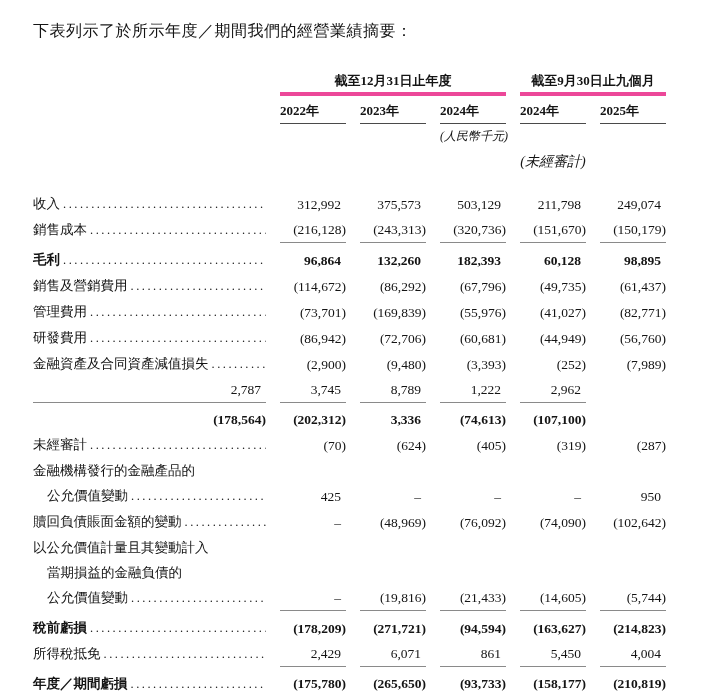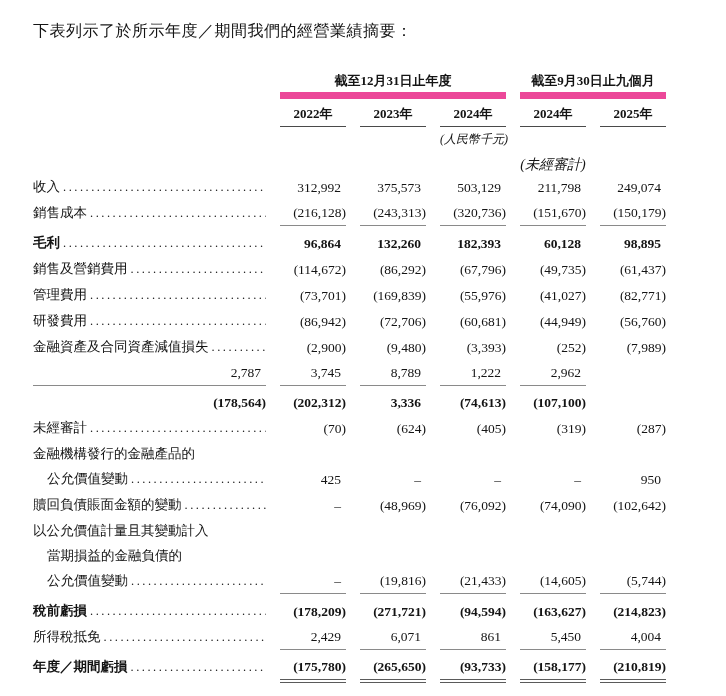--- a/index.html
+++ b/index.html
@@ -30,27 +30,26 @@
     column-gap: 14px;
     align-items: end;
   }
   .spacer { grid-column: 1; }
   
   .span-cell {
     text-align: center;
     font-weight: bold;
     font-size: 13px;
     padding-bottom: 2px;
-    border-bottom: 7px solid #ec4899;
+    border-bottom: 4px solid #ec4899;
     white-space: nowrap;
   }
   .span-yearend { grid-column: 2 / span 3; }
   .span-ninemonth { grid-column: 5 / span 2; }
   .year-cell {
-    text-align: center;
     font-weight: bold;
     font-size: 13px;
     padding: 6px 0 3px 0;
     border-bottom: 1px solid #4a4a4a;
     white-space: nowrap;
   }
   .note-unit {
     grid-column: 4;
     text-align: left;
     font-style: italic;
@@ -60,21 +59,21 @@
   }
   .note-audit {
     grid-column: 5;
     text-align: center;
     font-style: italic;
     font-size: 14px;
     padding-top: 8px;
     white-space: nowrap;
   }
   
-  .table-body { margin-top: 0; }
+  .table-body { margin-top: 20px; }
   .row { margin: 0; }
   .row.bold { font-weight: bold; }
   .label-cell { grid-column: 1; align-self: end; }
   .label-line {
     display: flex;
     align-items: baseline;
     line-height: 25px;
     white-space: nowrap;
   }
   .label-line.indent { padding-left: 14px; }

